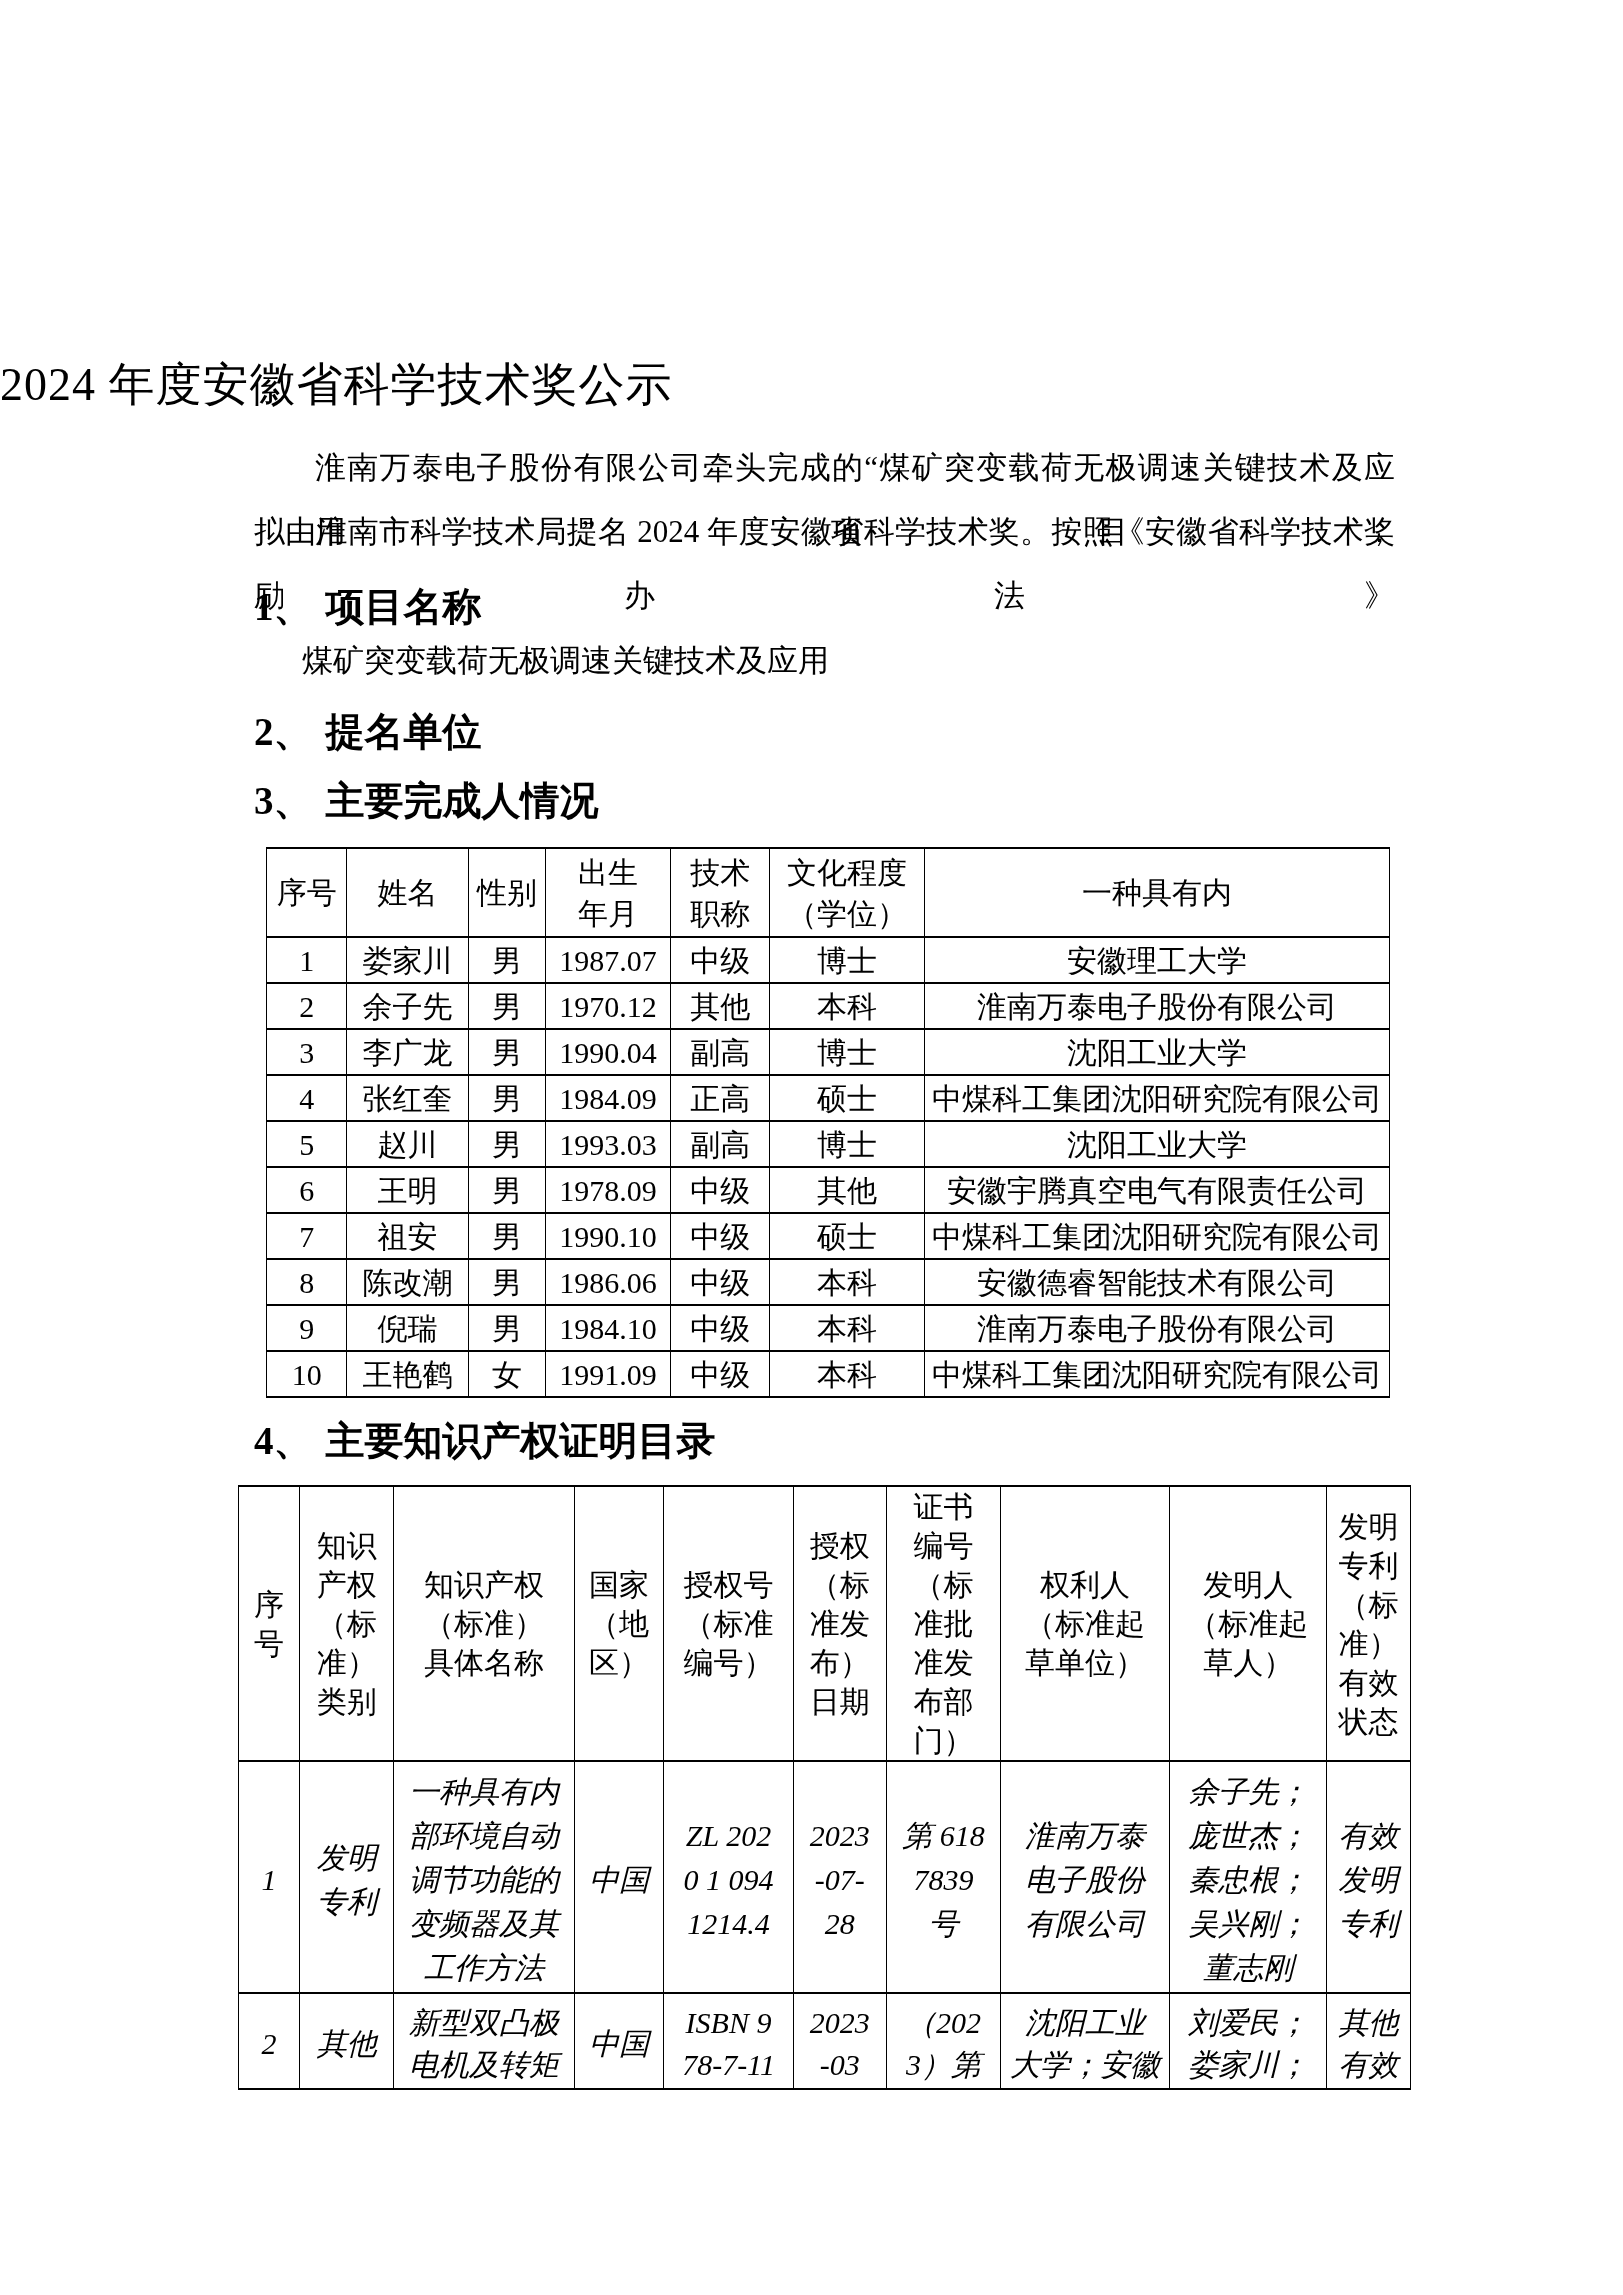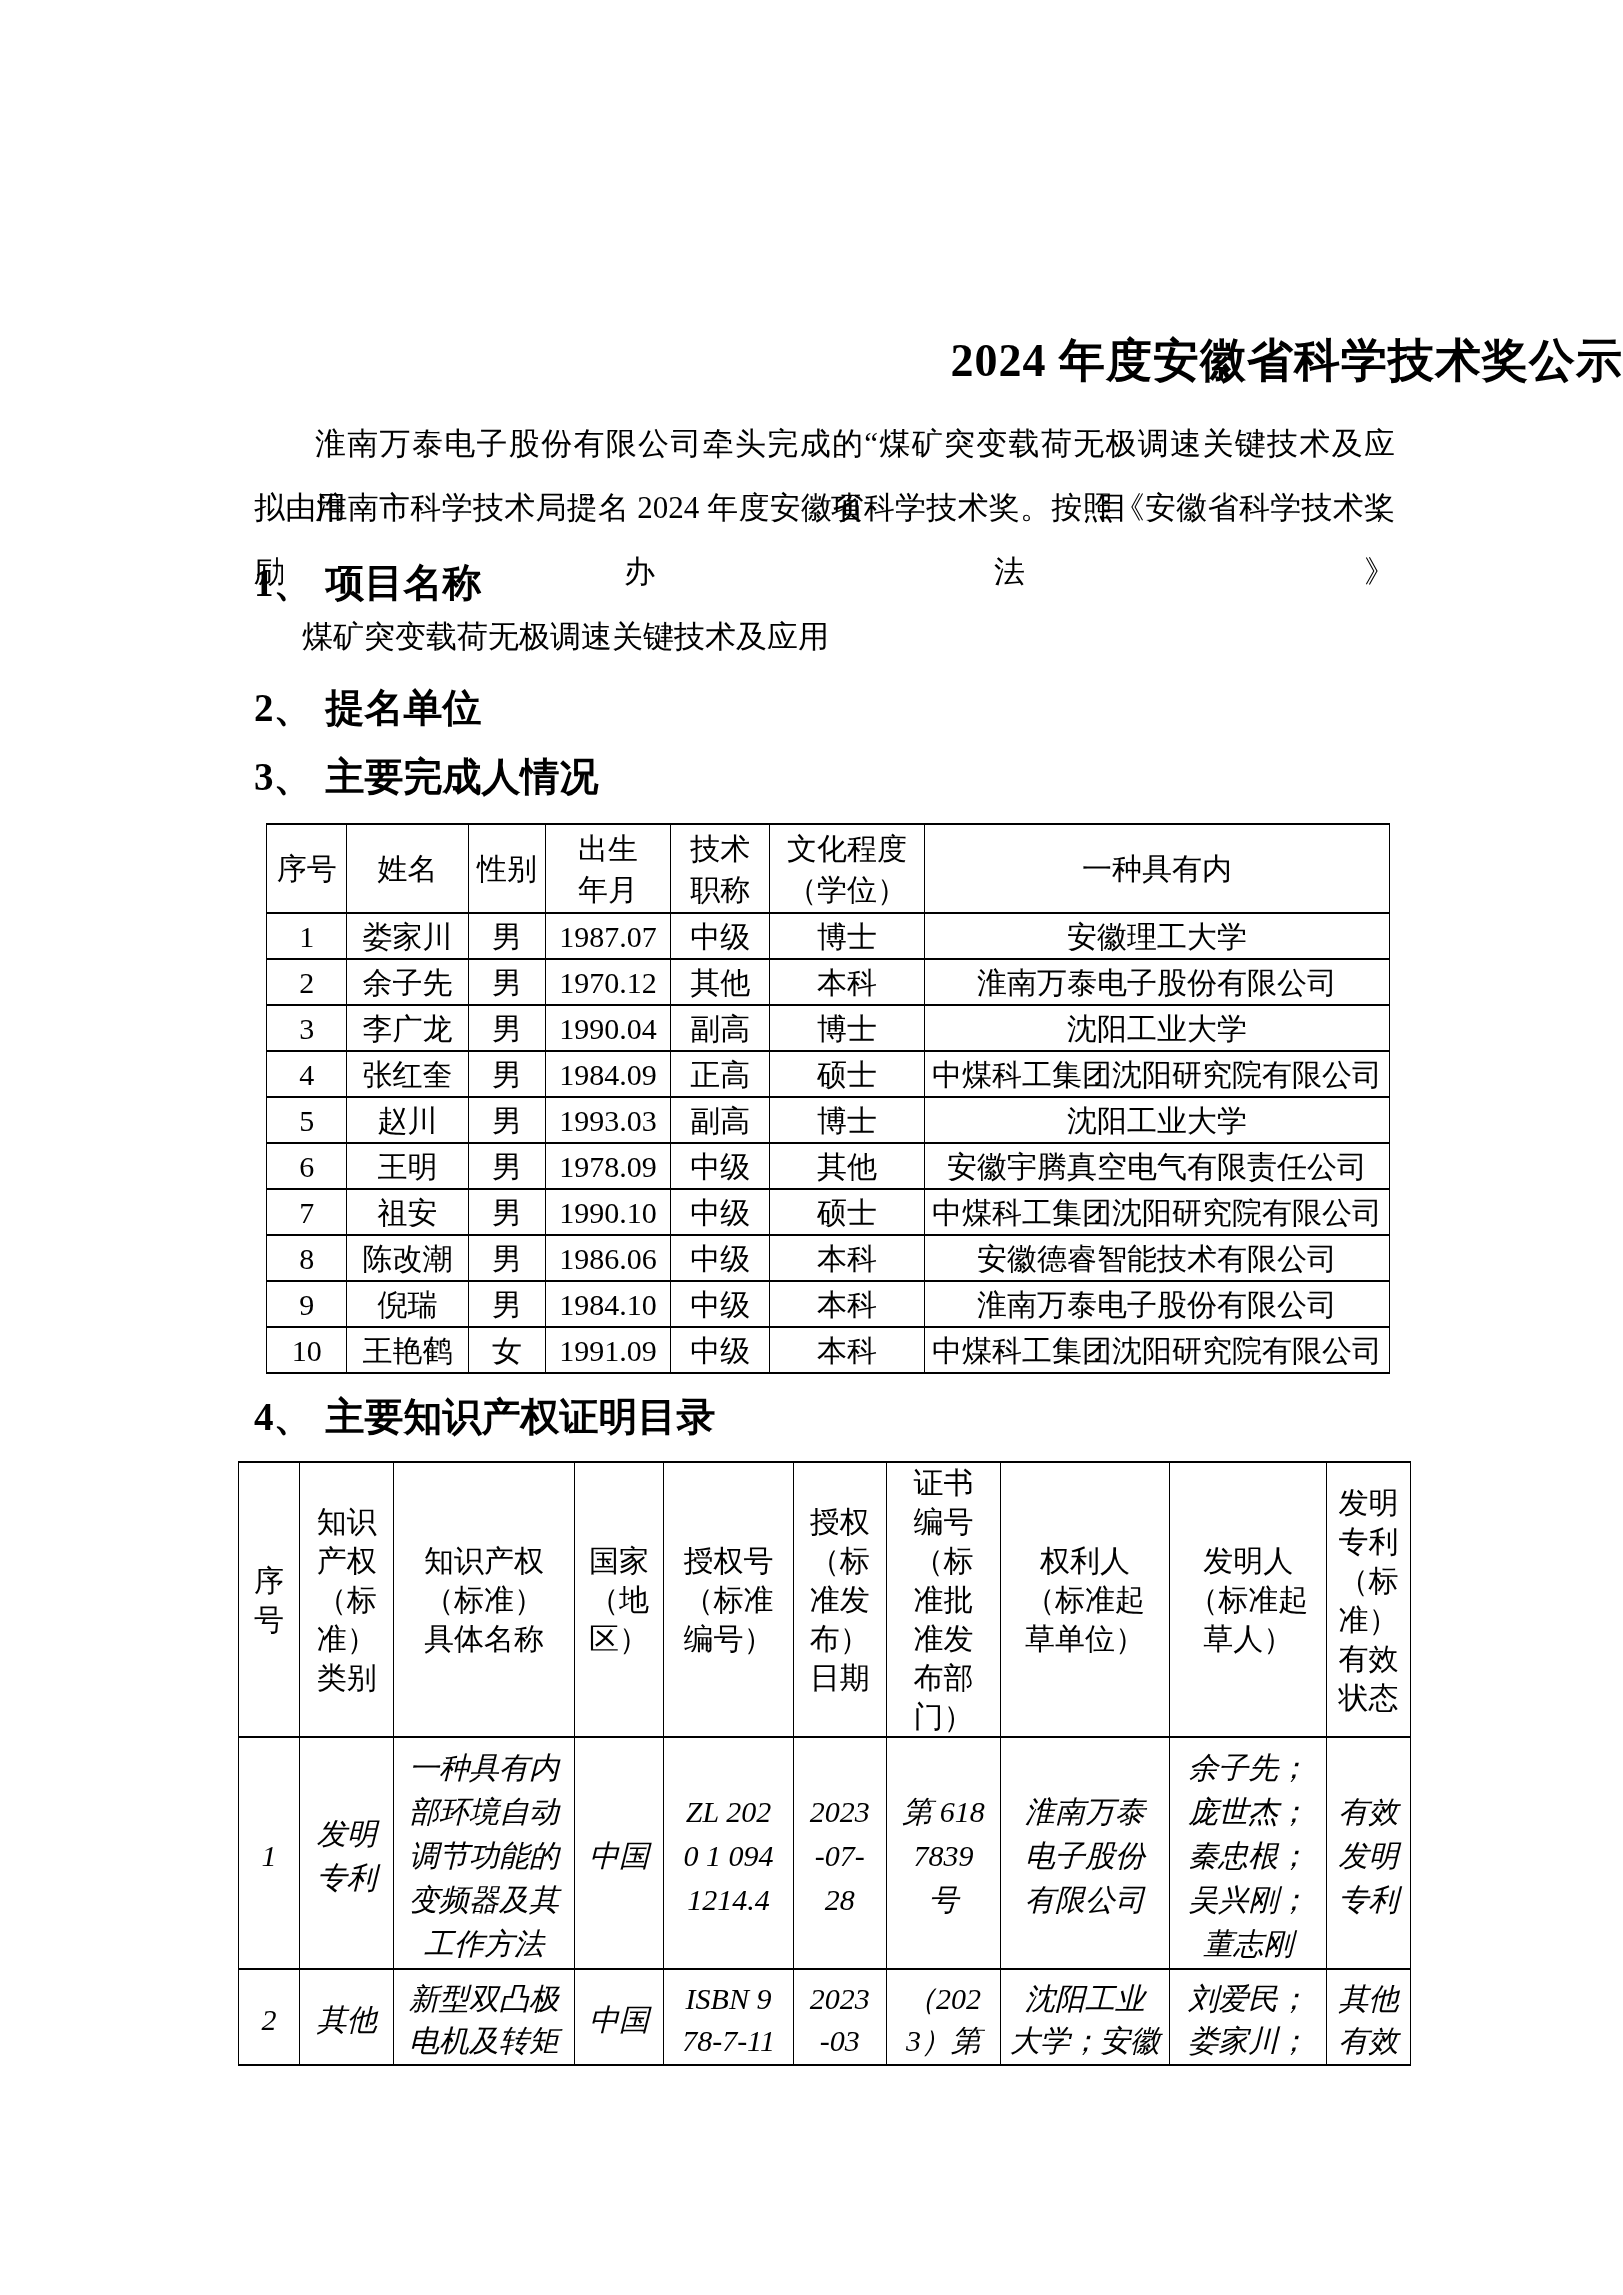--- a/index.html
+++ b/index.html
@@ -7,25 +7,26 @@
     position: relative;
     width: 1623px;
     height: 2295px;
     background: #ffffff;
     color: #000000;
     font-family: "Liberation Serif", "DejaVu Serif", serif;
     overflow: hidden;
   }
   .doc-title {
     padding-top: 333px;
-    text-align: right;
+    text-align: left;
     font-size: 46px;
-    font-weight: bold;
+    font-weight: normal;
     line-height: 55px;
     letter-spacing: 1px;
+    margin-top: 24px;
   }
   .intro {
     margin: 24px 228px 0 254px;
     width: 1141px;
     font-size: 31px;
   }
   .intro-line {
     height: 64px;
     line-height: 64px;
     white-space: nowrap;

